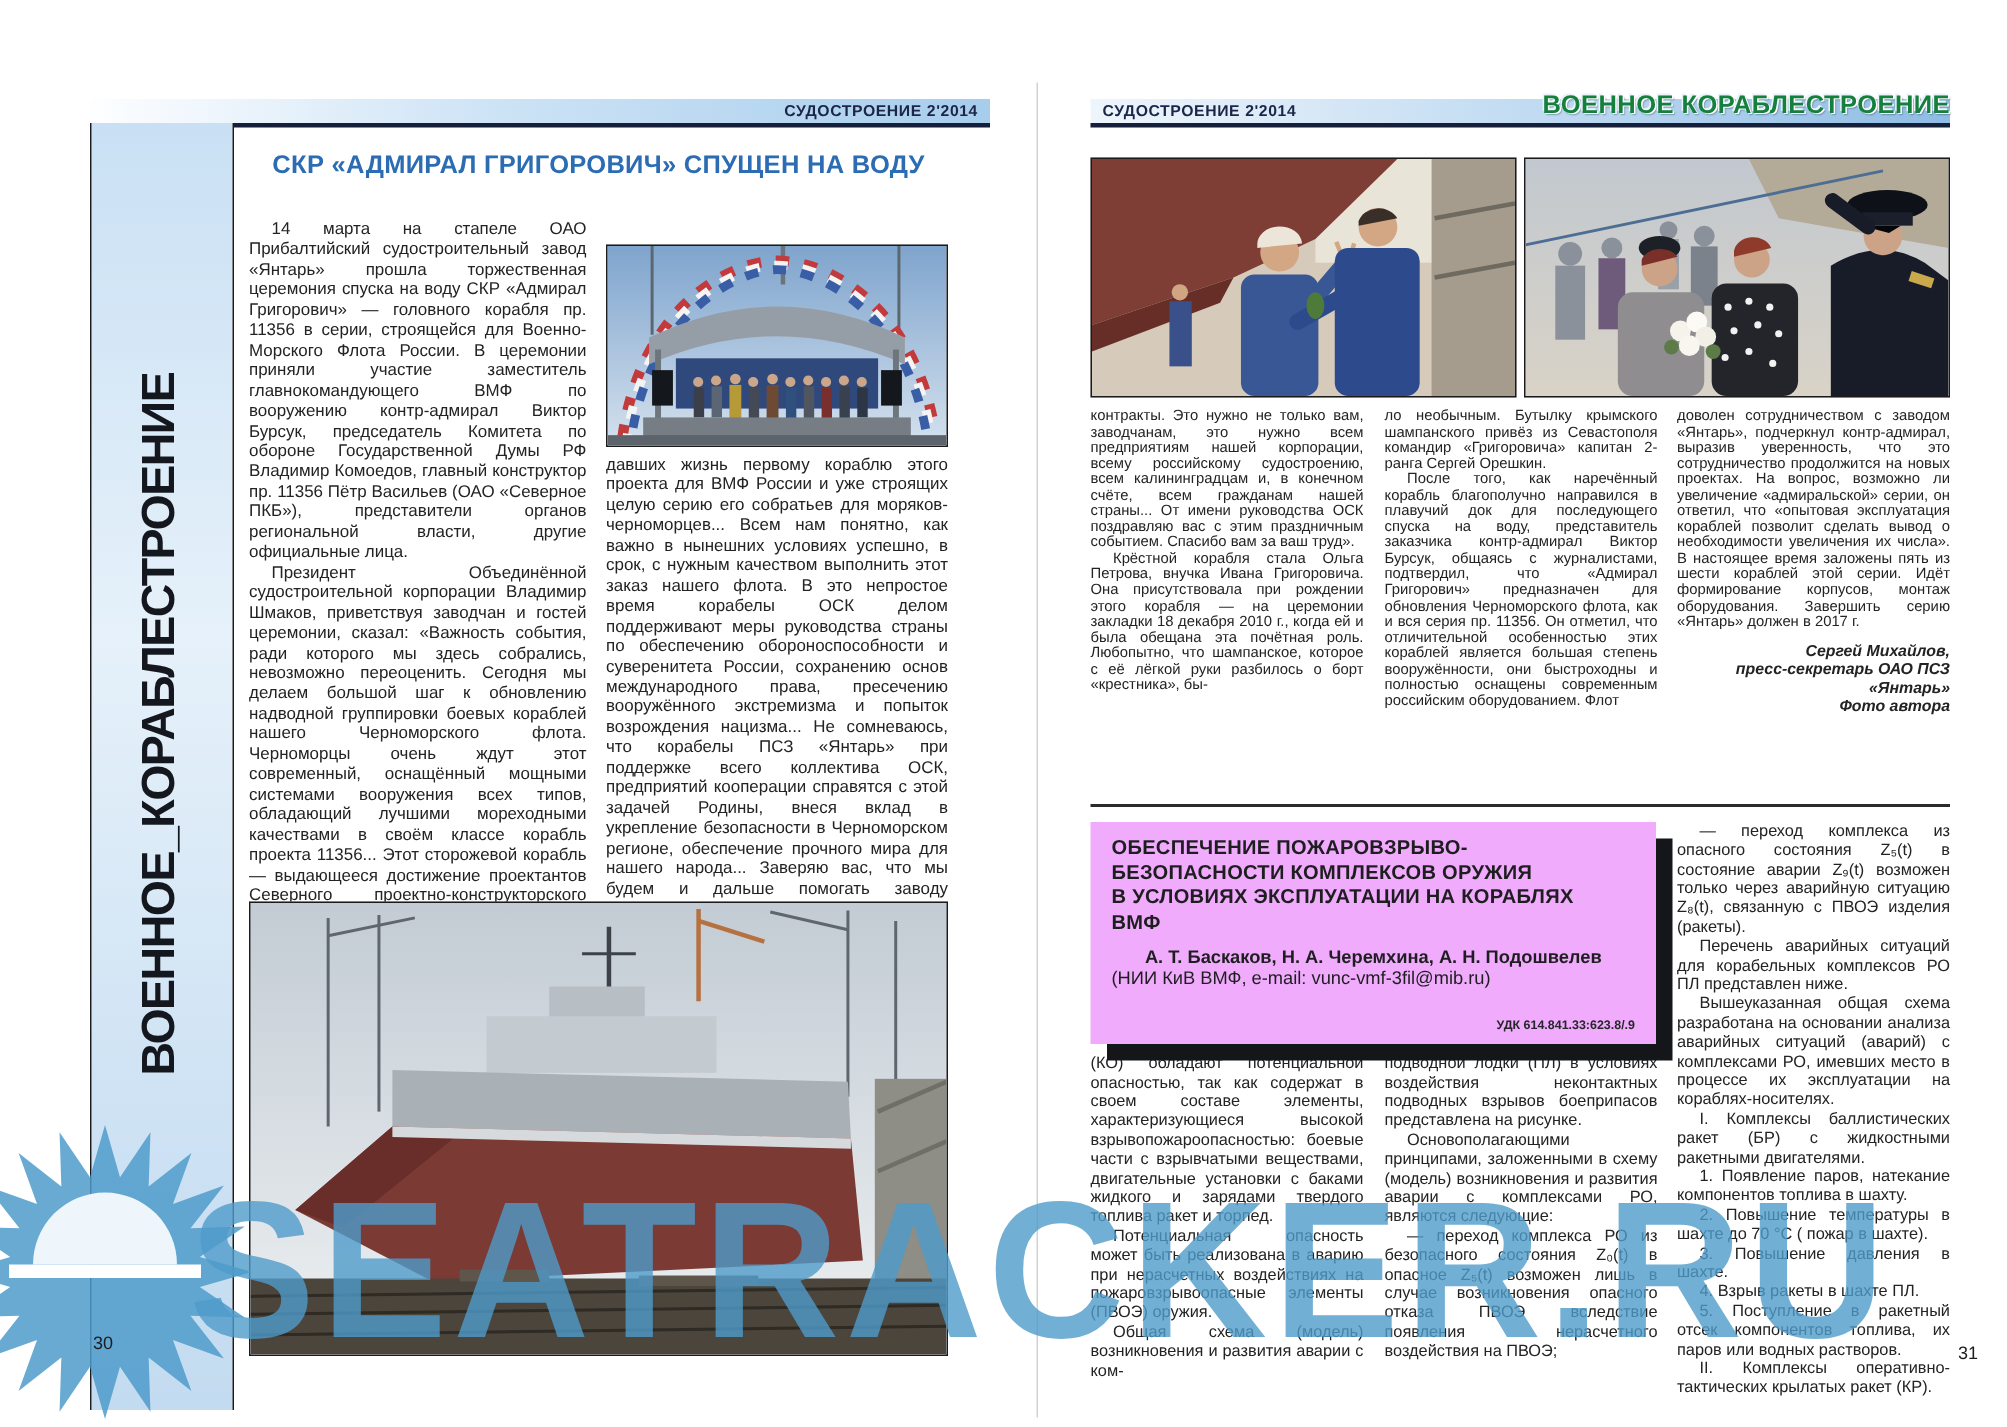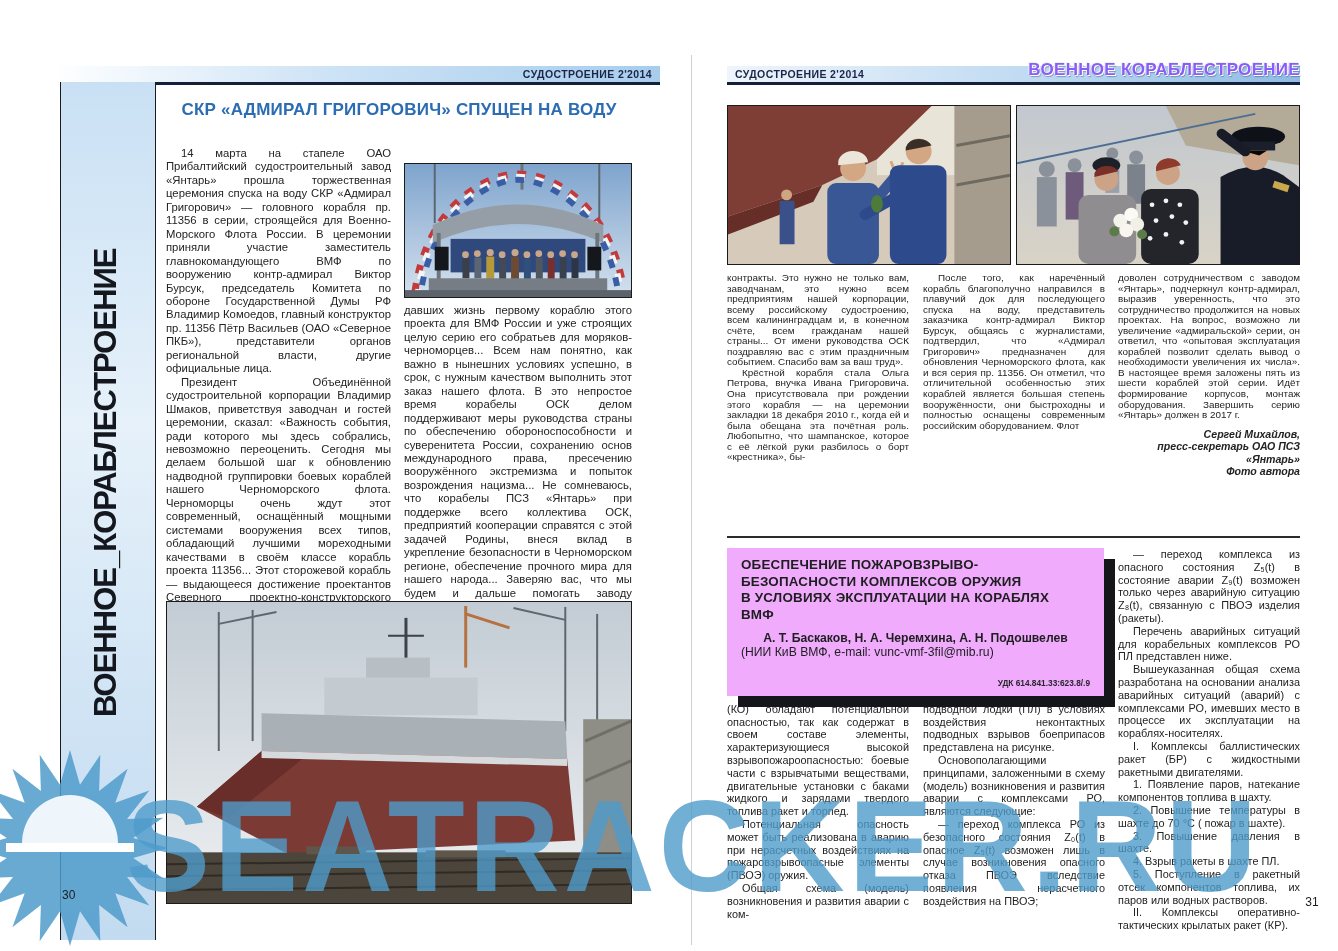--- a/index.html
+++ b/index.html
@@ -13,21 +13,21 @@
   .hdr-bar.left  { left:60px;  width:600px; background:linear-gradient(90deg,#fdfeff,#cde3f6 45%,#a7cdec); }
   .hdr-bar.right { left:727px; width:573px; background:linear-gradient(90deg,#eef5fc,#bdd9f1 55%,#8fbce4); }
   .hdr-journal {
     position:absolute; top:2px; font-size:10.5px; font-weight:bold; color:#1b2547; letter-spacing:.4px;
   }
   .hdr-underline { position:absolute; height:3px; background:#161f3a; top:82px; }
   .hdr-underline.left { left:156px; width:504px; }
   .hdr-underline.right { left:727px; width:573px; }
   .section-title-right {
     position:absolute; left:985px; top:60px; width:315px; text-align:right;
-    font-size:17px; font-weight:800; color:#8b5cf6; letter-spacing:.3px;
+    font-size:17px; font-weight:800; color:#15803d; letter-spacing:.3px;
     text-shadow:1px 1px 0 #ffffff, -1px -1px 0 #eaf3fb, 1.5px 1.5px 1px rgba(25,40,70,.35);
     z-index:3;
   }
   
   .banner {
     position:absolute; left:60px; top:82px; width:96px; height:858px;
     background:linear-gradient(180deg,#c9e0f4 0%,#e6f1fa 40%,#cfe3f4 75%,#c3dbf0 100%);
     border-left:1px solid #1c1c1c; border-right:1px solid #1c1c1c; z-index:1;
   }
   .banner-text {
@@ -286,20 +286,21 @@
     <line x1="230" y1="46" x2="206" y2="28" stroke="#171c28" stroke-width="10" stroke-linecap="round"></line>
     <rect x="258" y="78" width="16" height="7" fill="#caa84c" transform="rotate(18 266 81)"></rect>
   </svg>
 </div>
 
 <div class="coltext rp-a1 rp-a1-col1">
   <p class="cont">контракты. Это нужно не только вам, заводчанам, это нужно всем предприятиям нашей корпорации, всему российскому судостроению, всем калининградцам и, в конечном счёте, всем гражданам нашей страны... От имени руководства ОСК поздравляю вас с этим праздничным событием. Спасибо вам за ваш труд».</p>
   <p>Крёстной корабля стала Ольга Петрова, внучка Ивана Григоровича. Она присутствовала при рождении этого корабля — на церемонии закладки 18 декабря 2010 г., когда ей и была обещана эта почётная роль. Любопытно, что шампанское, которое с её лёгкой руки разбилось о борт «крестника», бы-</p>
 </div>
 <div class="coltext rp-a1 rp-a1-col2">
+  <p class="cont">ло необычным. Бутылку крымского шампанского привёз из Севастополя командир «Григоровича» капитан 2-ранга Сергей Орешкин.</p>
   <p>После того, как наречённый корабль благополучно направился в плавучий док для последующего спуска на воду, представитель заказчика контр-адмирал Виктор Бурсук, общаясь с журналистами, подтвердил, что «Адмирал Григорович» предназначен для обновления Черноморского флота, как и вся серия пр. 11356. Он отметил, что отличительной особенностью этих кораблей является большая степень вооружённости, они быстроходны и полностью оснащены современным российским оборудованием. Флот</p>
 </div>
 <div class="coltext rp-a1 rp-a1-col3">
   <p class="cont">доволен сотрудничеством с заводом «Янтарь», подчеркнул контр-адмирал, выразив уверенность, что это сотрудничество продолжится на новых проектах. На вопрос, возможно ли увеличение «адмиральской» серии, он ответил, что «опытовая эксплуатация кораблей позволит сделать вывод о необходимости увеличения их числа». В настоящее время заложены пять из шести кораблей этой серии. Идёт формирование корпусов, монтаж оборудования. Завершить серию «Янтарь» должен в 2017 г.</p>
   <div class="signature">
     <div>Сергей Михайлов,</div>
     <div>пресс-секретарь ОАО ПСЗ «Янтарь»</div>
     <div>Фото автора</div>
   </div>
 </div>

